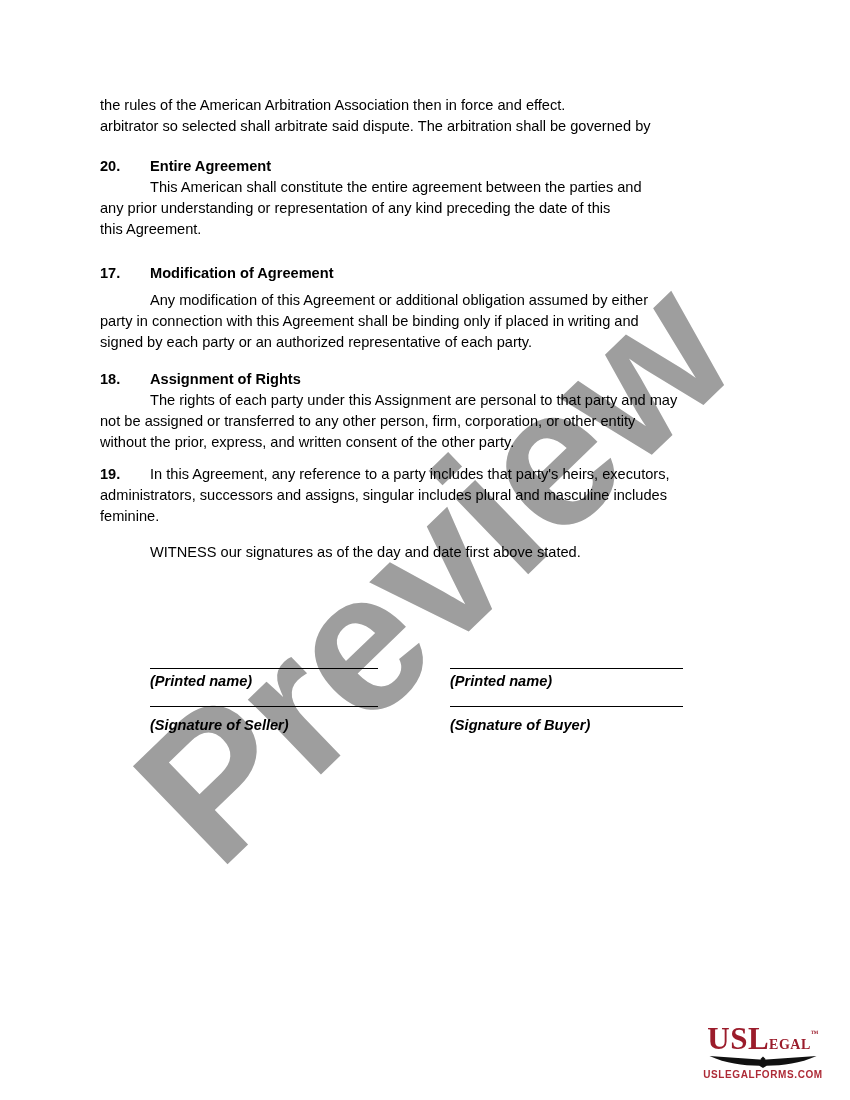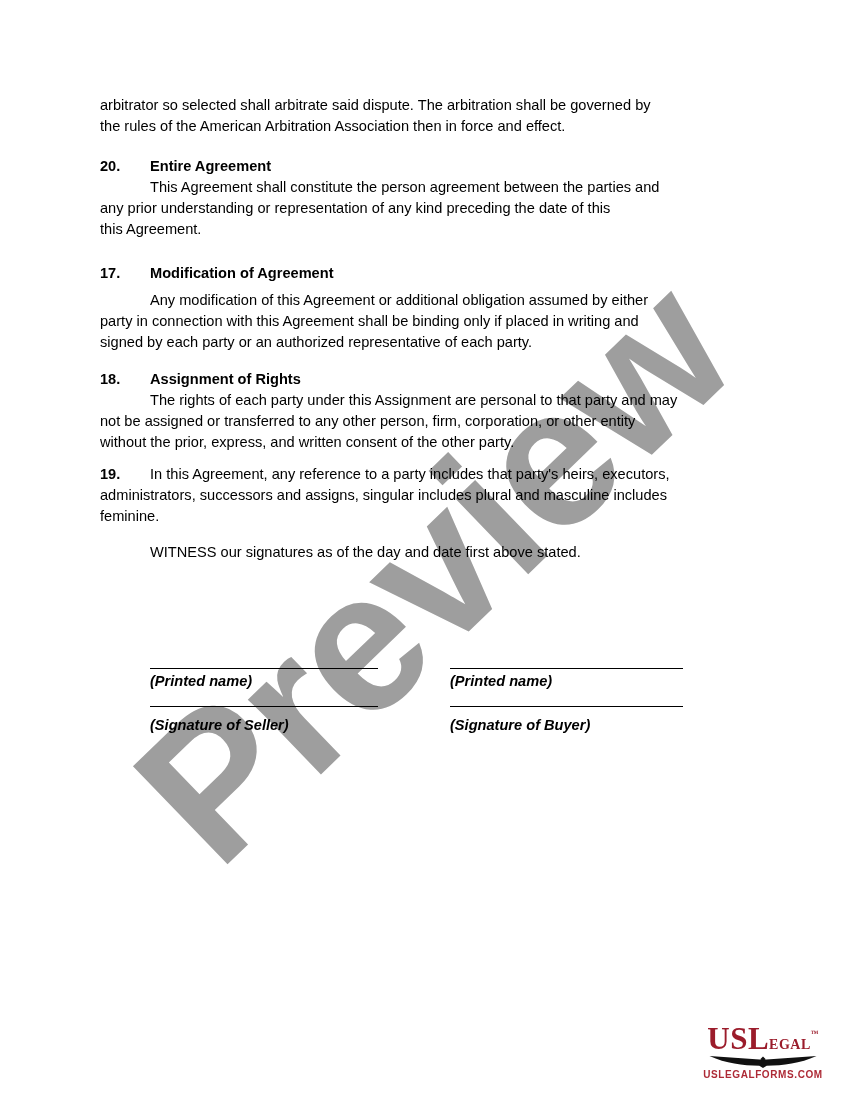--- a/index.html
+++ b/index.html
@@ -98,29 +98,29 @@
   }
 </style>
 </head>
 <body>
 
 <div class="page">
 
   <div class="watermark">Preview</div>
 
   <div class="doc-block" style="top:95px">
+    <div class="line">the rules of the American Arbitration Association then in force and effect.</div>
     <div class="line">arbitrator so selected shall arbitrate said dispute. The arbitration shall be governed by</div>
-    <div class="line">the rules of the American Arbitration Association then in force and effect.</div>
   </div>
 
   <div class="doc-block heading" style="top:156px">
     <span class="sec-num">20.</span><span>Entire Agreement</span>
   </div>
   <div class="doc-block" style="top:177px">
-    <div class="line indent">This Agreement shall constitute the person agreement between the parties and</div>
+    <div class="line indent">This American shall constitute the entire agreement between the parties and</div>
     <div class="line">any prior understanding or representation of any kind preceding the date of this</div>
     <div class="line">this Agreement.</div>
   </div>
 
   <div class="doc-block heading" style="top:263px">
     <span class="sec-num">17.</span><span>Modification of Agreement</span>
   </div>
   <div class="doc-block" style="top:290px">
     <div class="line indent">Any modification of this Agreement or additional obligation assumed by either</div>
     <div class="line">party in connection with this Agreement shall be binding only if placed in writing and</div>

